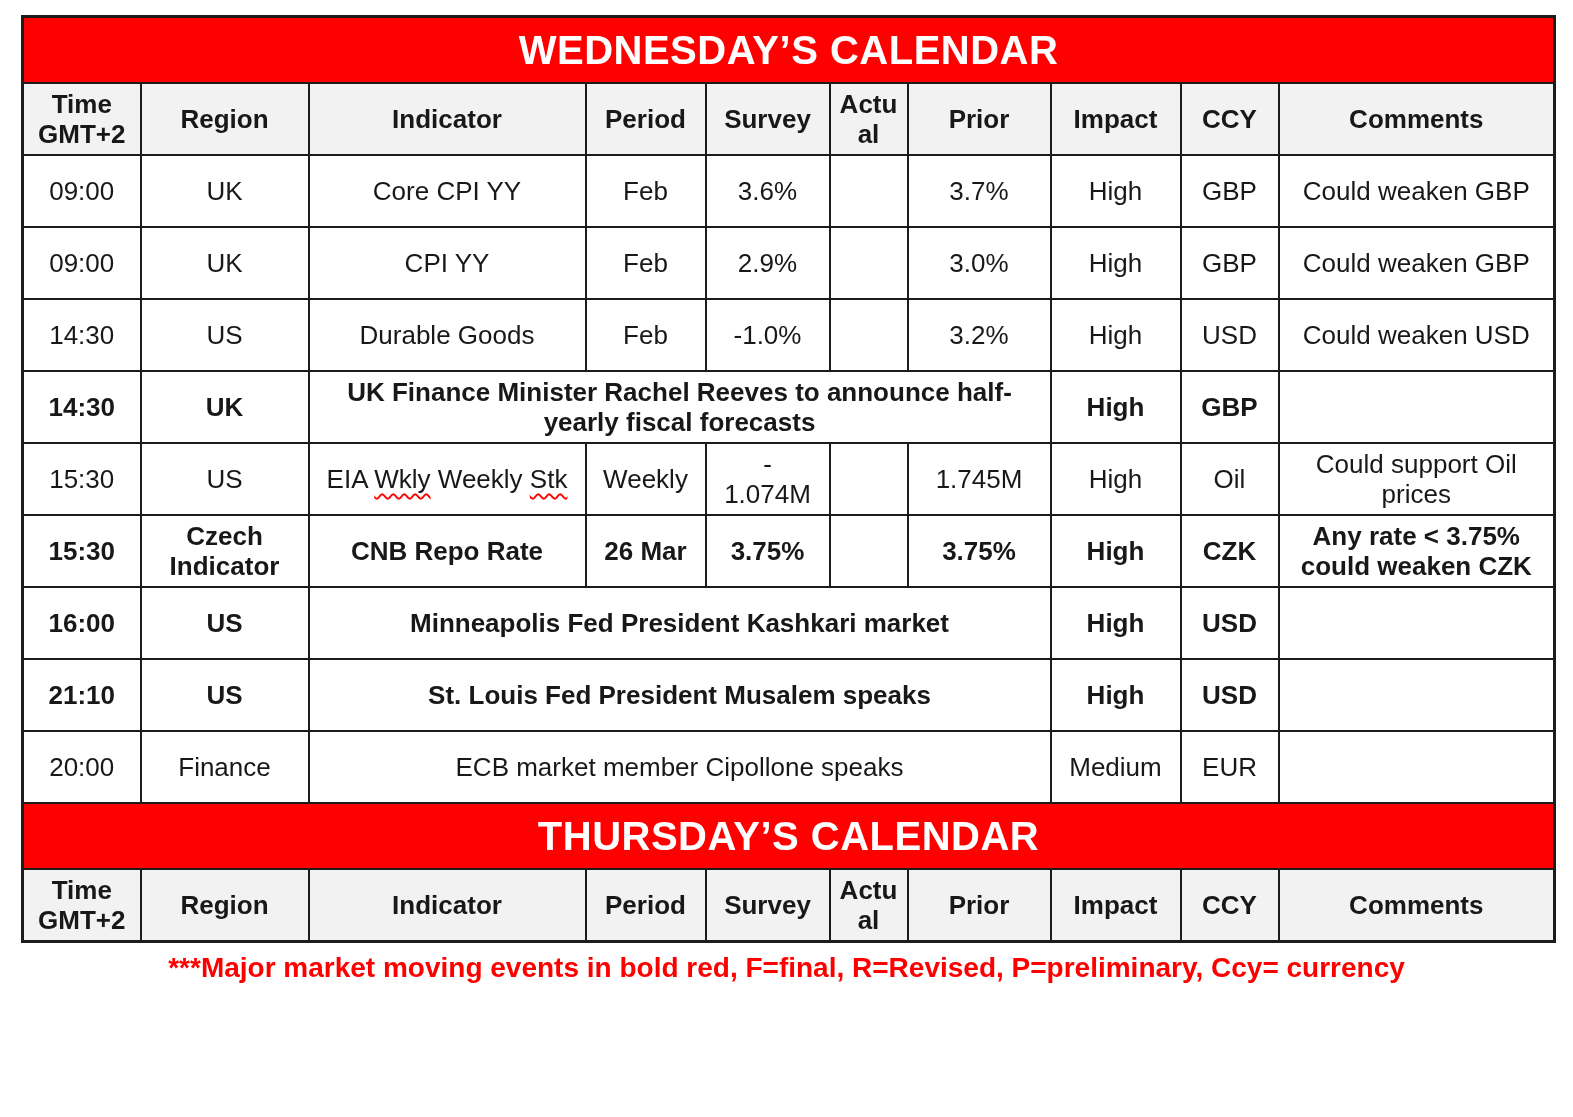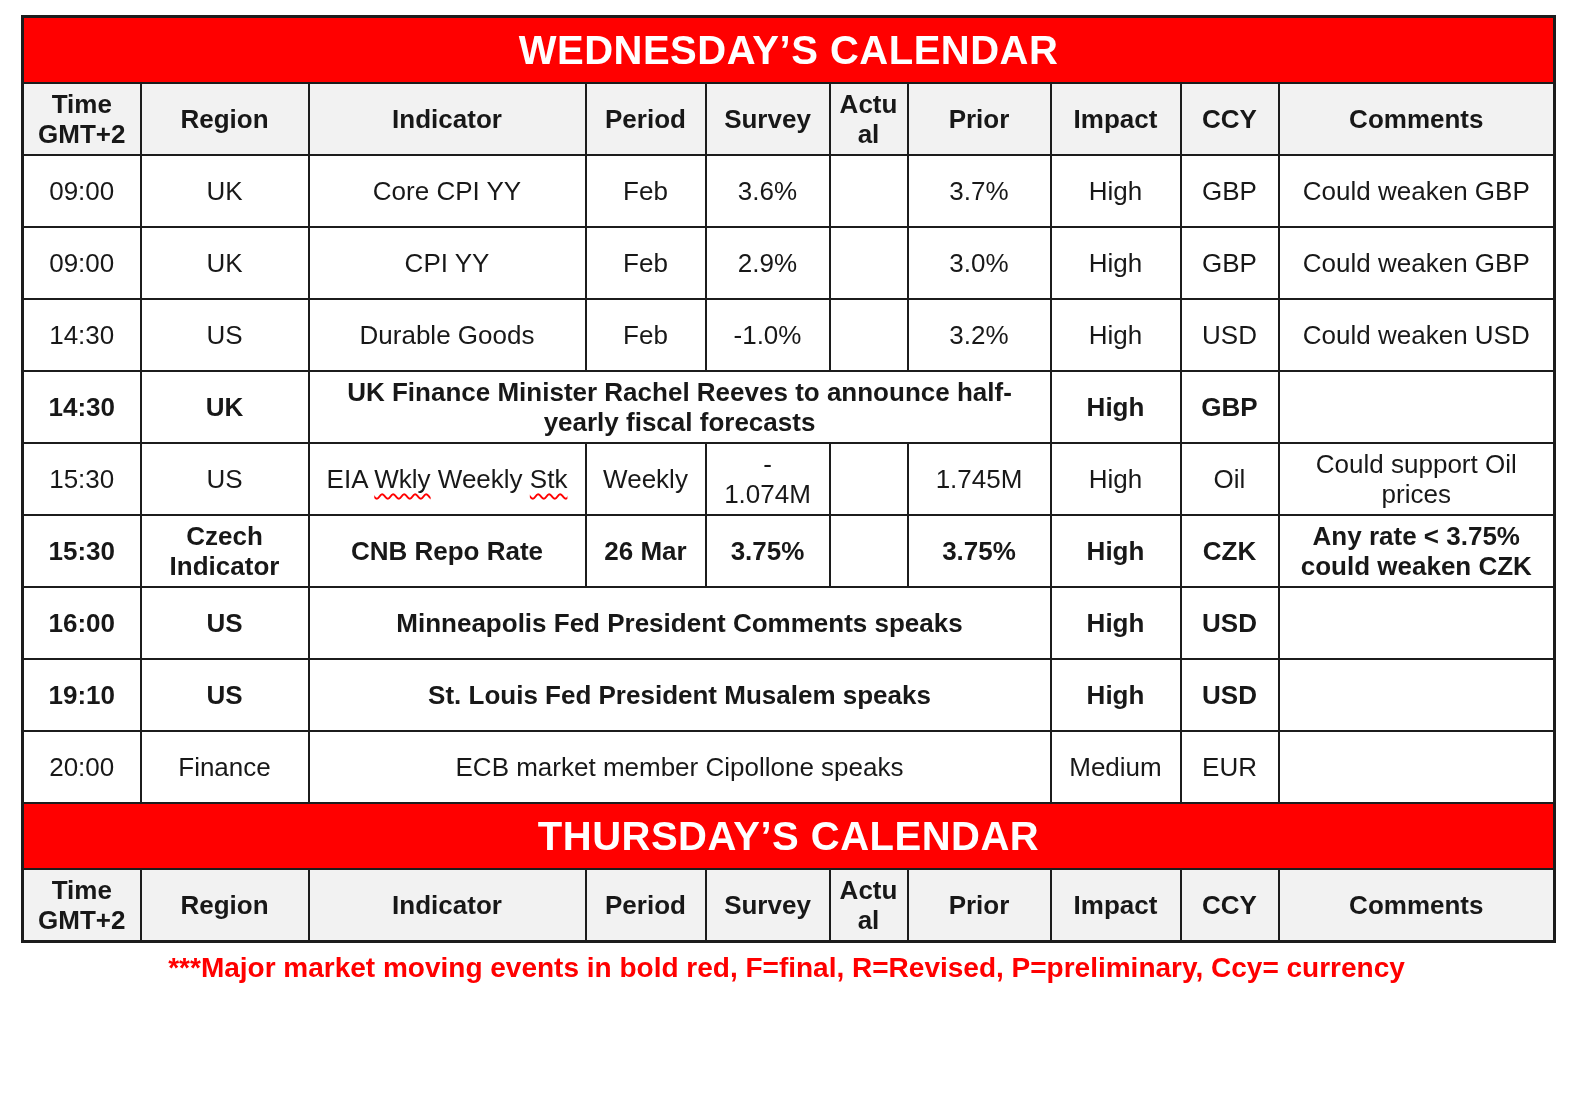--- a/index.html
+++ b/index.html
@@ -156,27 +156,27 @@
         <td>3.75%</td>
         <td></td>
         <td>3.75%</td>
         <td>High</td>
         <td>CZK</td>
         <td>Any rate &lt; 3.75% could weaken CZK</td>
       </tr>
       <tr class="data-row bold-row">
         <td>16:00</td>
         <td>US</td>
-        <td colspan="5">Minneapolis Fed President Comments speaks</td>
+        <td colspan="5">Minneapolis Fed President Kashkari market</td>
         <td>High</td>
         <td>USD</td>
         <td></td>
       </tr>
       <tr class="data-row bold-row">
-        <td>19:10</td>
+        <td>21:10</td>
         <td>US</td>
         <td colspan="5">St. Louis Fed President Musalem speaks</td>
         <td>High</td>
         <td>USD</td>
         <td></td>
       </tr>
       <tr class="data-row">
         <td>20:00</td>
         <td>Finance</td>
         <td colspan="5">ECB market member Cipollone speaks</td>

